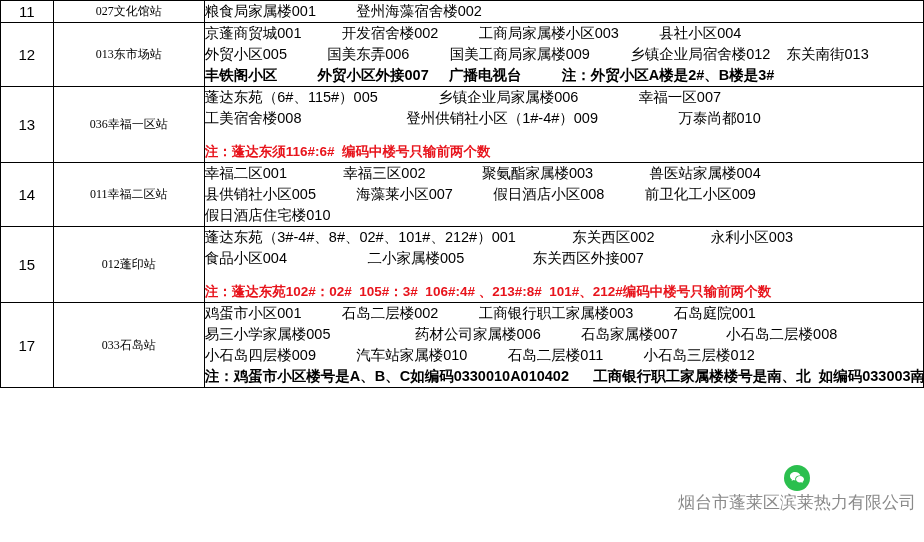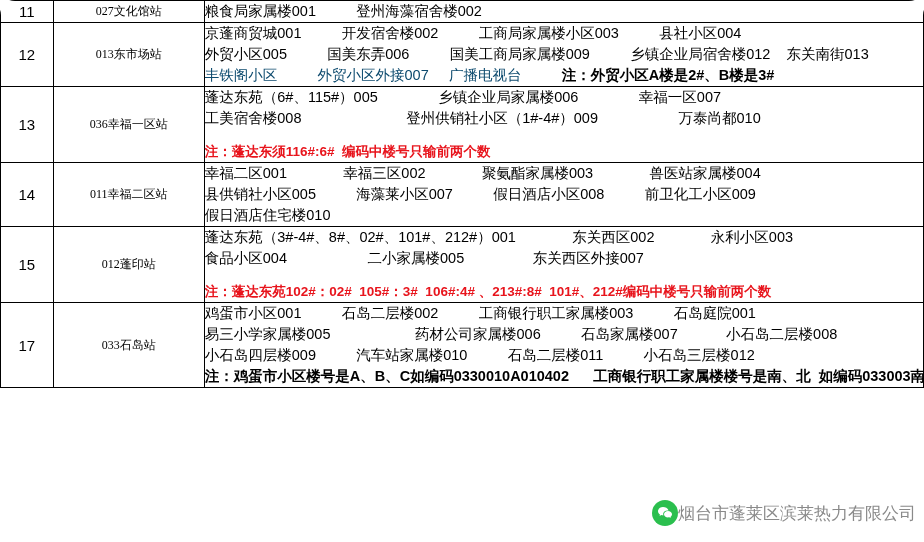--- a/index.html
+++ b/index.html
@@ -8,21 +8,20 @@
     padding: 0;
     background: #ffffff;
     font-family: "Liberation Sans", sans-serif;
   }
   #page {
     position: relative;
     width: 924px;
     height: 542px;
     background: #ffffff;
     overflow: hidden;
-    border-radius: 15px;
   }
   table.sheet {
     width: 924px;
     border-collapse: collapse;
     table-layout: fixed;
   }
   table.sheet td {
     border: 1px solid #000000;
     vertical-align: middle;
     padding: 0;
@@ -58,31 +57,32 @@
     color: #e8141c;
     font-weight: bold;
     font-size: 13.5px;
     margin-top: 12px;
   }
   .line.mixed .red {
     color: #000000;
     font-weight: bold;
   }
   .line.mixed .blk {
-    color: #0c4a6e;
-    font-weight: normal;
+    color: #000000;
+    font-weight: bold;
   }
   
   #watermark {
     position: absolute;
     right: 8px;
-    bottom: 16px;
+    bottom: 28px;
     display: flex;
     align-items: center;
     pointer-events: none;
+    flex-direction: column;
   }
   #wm-badge {
     width: 26px;
     height: 26px;
     border-radius: 50%;
     background: #2bbf4e;
     display: flex;
     align-items: center;
     justify-content: center;
     color: #ffffff;

